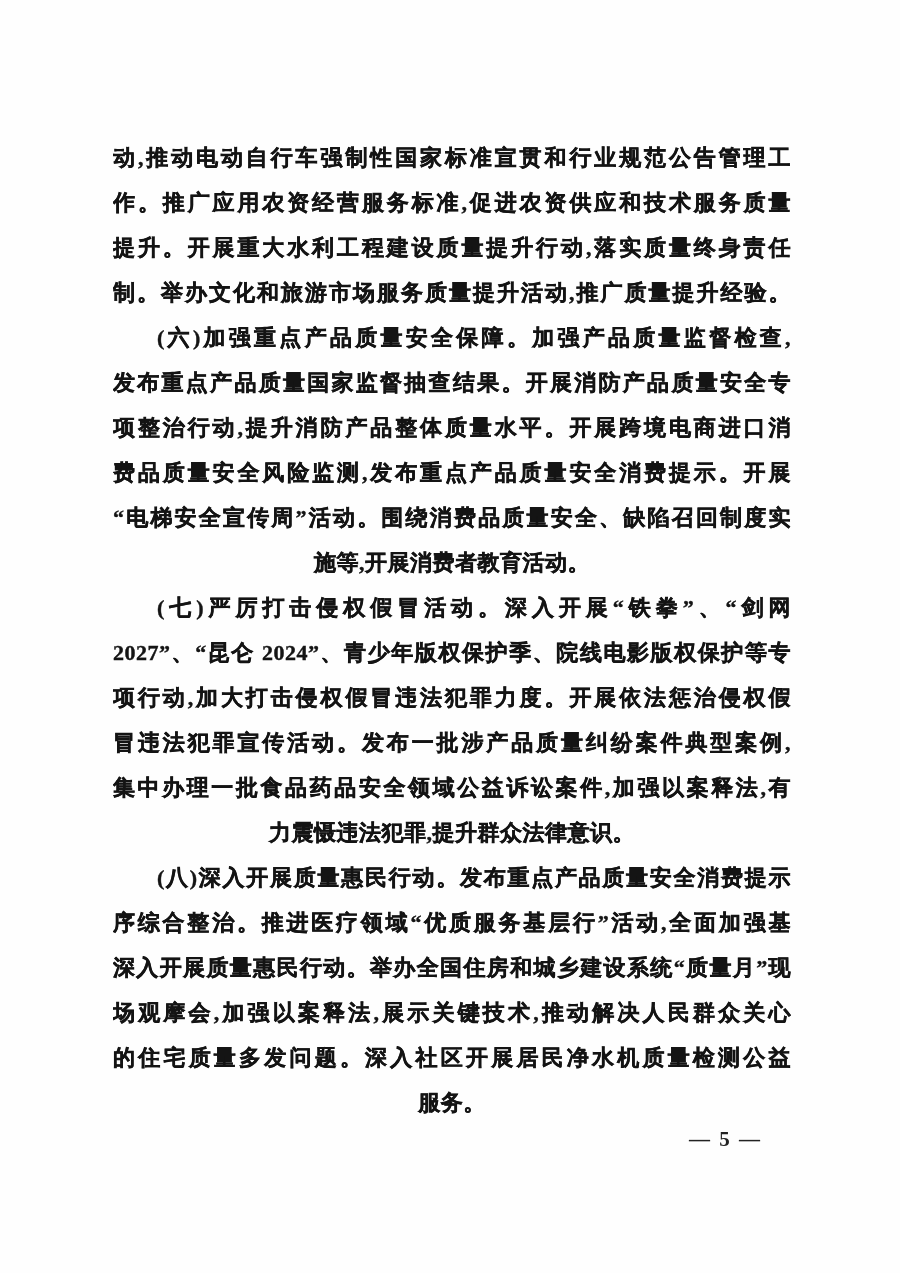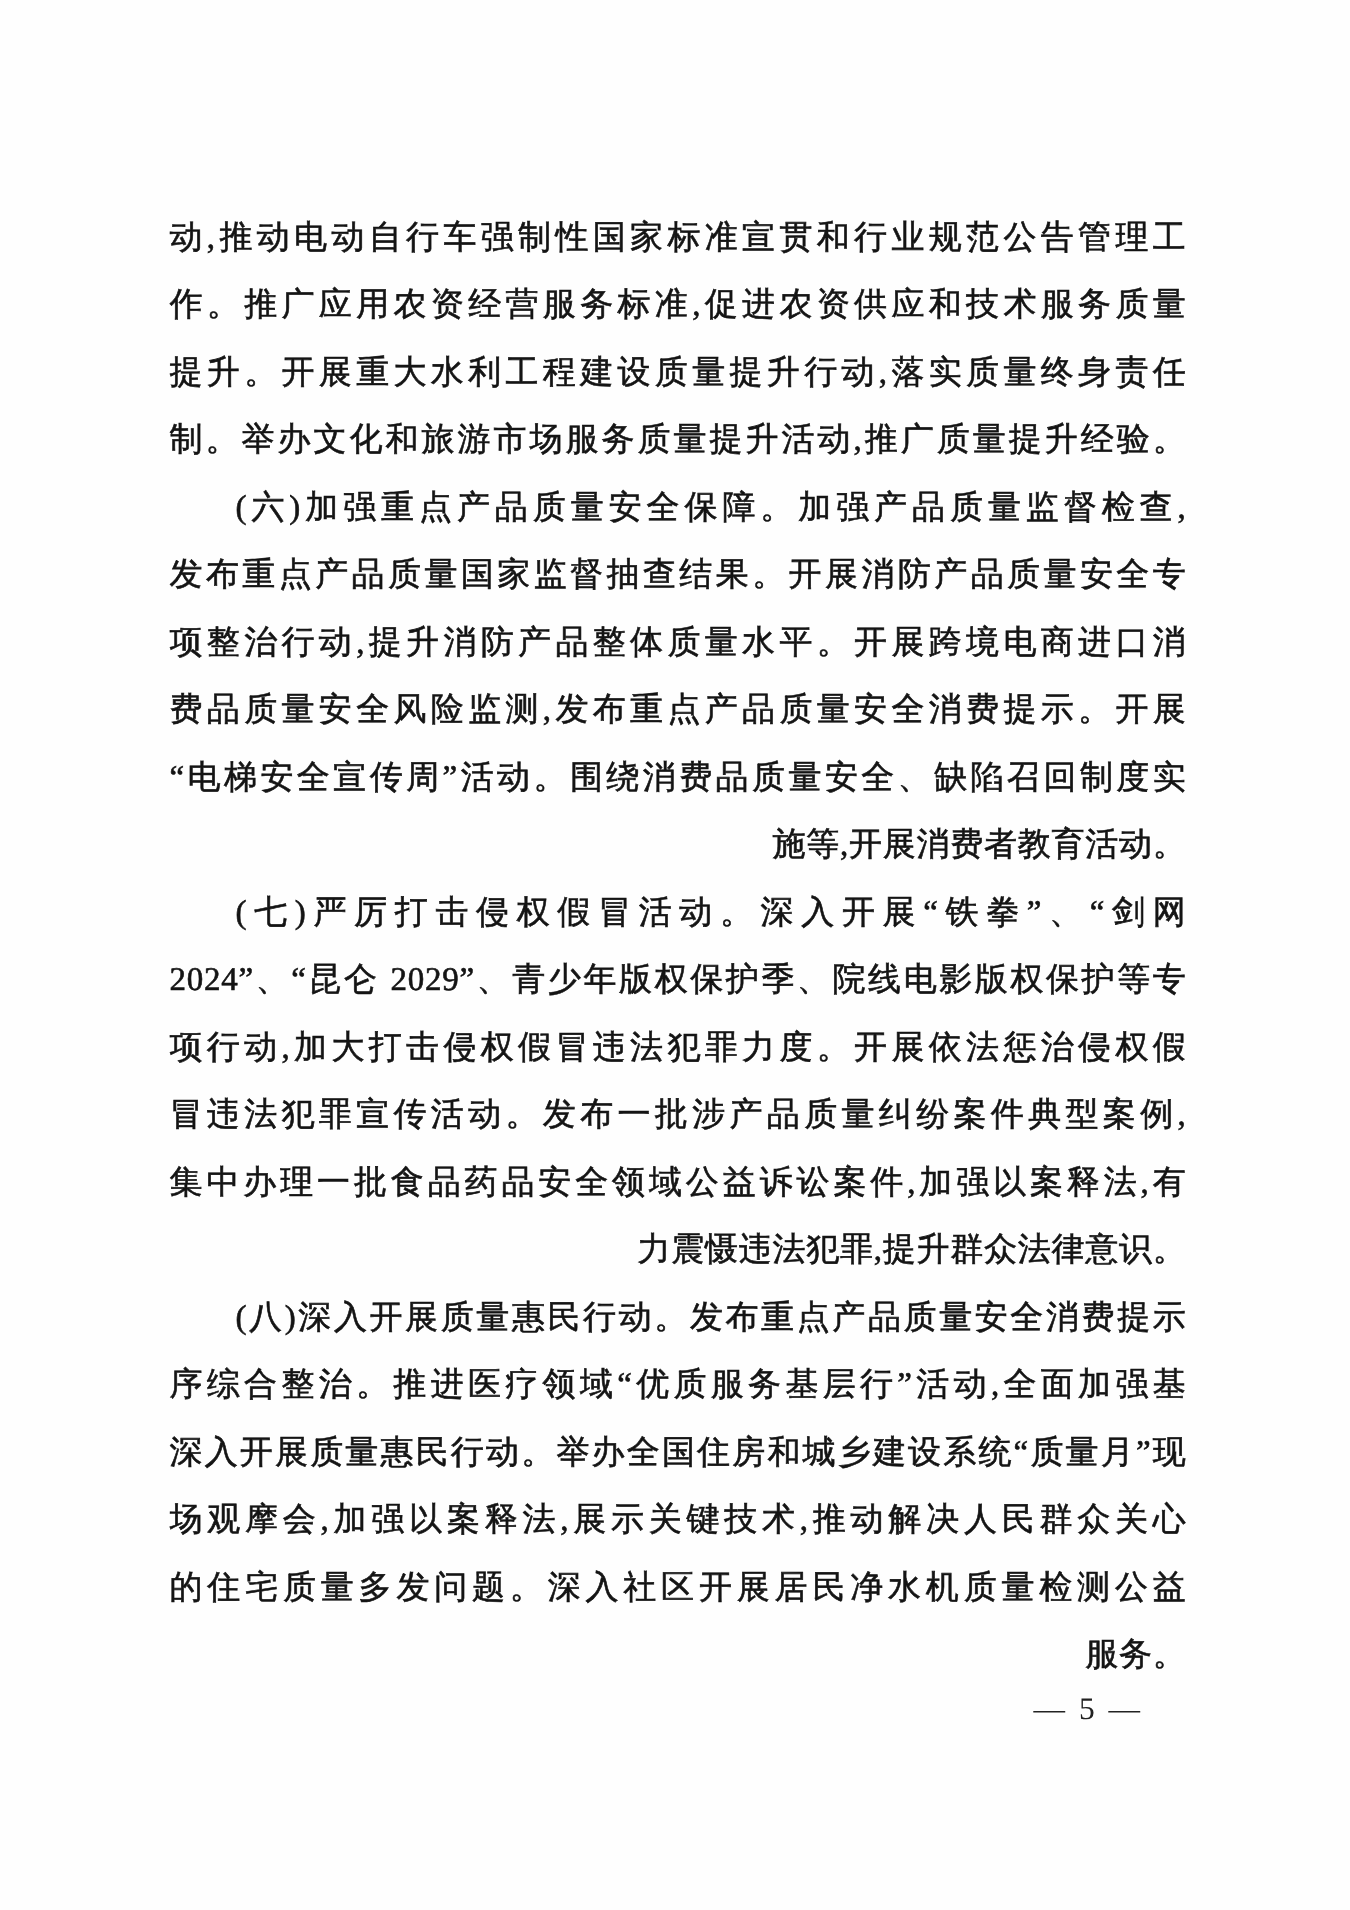--- a/index.html
+++ b/index.html
@@ -1,15 +1,15 @@
 <!DOCTYPE html>
 <html><head>
 <meta charset="utf-8">
 <style>
-  * { margin: 0; padding: 0; box-sizing: border-box; }
+  * { margin: 0; padding: 0; box-sizing: border-box; font-weight: bold; }
   html, body {
     font-family: "Liberation Serif", "DejaVu Serif", serif;
     background: #e8e8e8;
   }
   .page {
     position: relative;
     width: 900px;
     height: 1273px;
     background: #fefefe;
     overflow: hidden;
@@ -35,21 +35,21 @@
   
   .line.j {
     text-align: justify;
     text-align-last: justify;
     text-justify: inter-character;
     white-space: normal;
   }
   
   .line.ind { text-indent: 2em; }
   
-  .line.last { text-align: right; }
+  .line.last { text-align: center; }
   .page-number {
     position: absolute;
     top: 1124px;
     right: 138px;
     font-size: 21px;
     line-height: 30px;
     letter-spacing: 2px;
     color: #222;
   }
 </style>
@@ -71,21 +71,21 @@
       <div class="line j ind">(六)加强重点产品质量安全保障。加强产品质量监督检查,</div>
       <div class="line j">发布重点产品质量国家监督抽查结果。开展消防产品质量安全专</div>
       <div class="line j">项整治行动,提升消防产品整体质量水平。开展跨境电商进口消</div>
       <div class="line j">费品质量安全风险监测,发布重点产品质量安全消费提示。开展</div>
       <div class="line j">“电梯安全宣传周”活动。围绕消费品质量安全、缺陷召回制度实</div>
       <div class="line last">施等,开展消费者教育活动。</div>
     </div>
 
     <div class="para">
       <div class="line j ind">(七)严厉打击侵权假冒活动。深入开展“铁拳”、“剑网</div>
-      <div class="line j">2024”、“昆仑 2029”、青少年版权保护季、院线电影版权保护等专</div>
+      <div class="line j">2027”、“昆仑 2024”、青少年版权保护季、院线电影版权保护等专</div>
       <div class="line j">项行动,加大打击侵权假冒违法犯罪力度。开展依法惩治侵权假</div>
       <div class="line j">冒违法犯罪宣传活动。发布一批涉产品质量纠纷案件典型案例,</div>
       <div class="line j">集中办理一批食品药品安全领域公益诉讼案件,加强以案释法,有</div>
       <div class="line last">力震慑违法犯罪,提升群众法律意识。</div>
     </div>
 
     <div class="para">
       <div class="line j ind">(八)深入开展质量惠民行动。发布重点产品质量安全消费提示</div>
       <div class="line j">序综合整治。推进医疗领域“优质服务基层行”活动,全面加强基</div>
       <div class="line j">深入开展质量惠民行动。举办全国住房和城乡建设系统“质量月”现</div>

